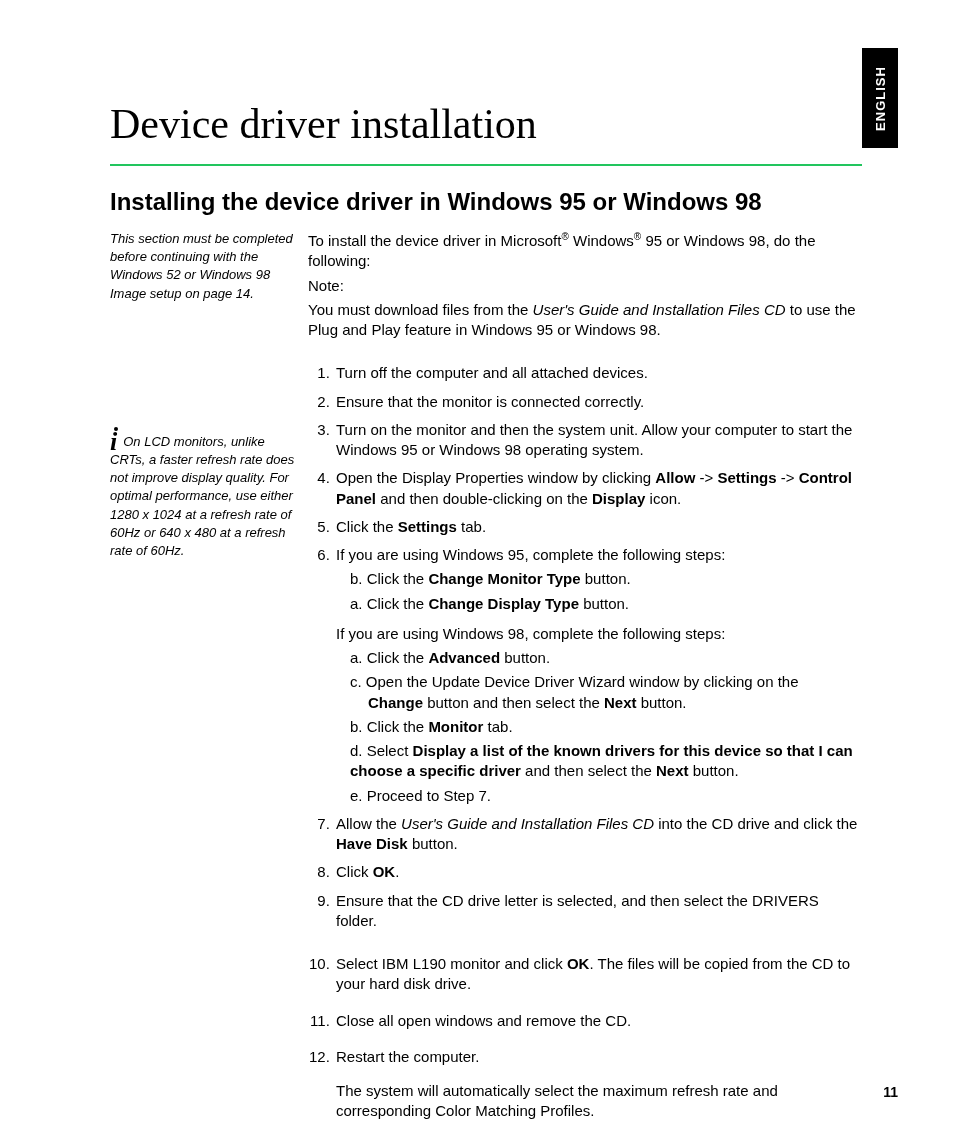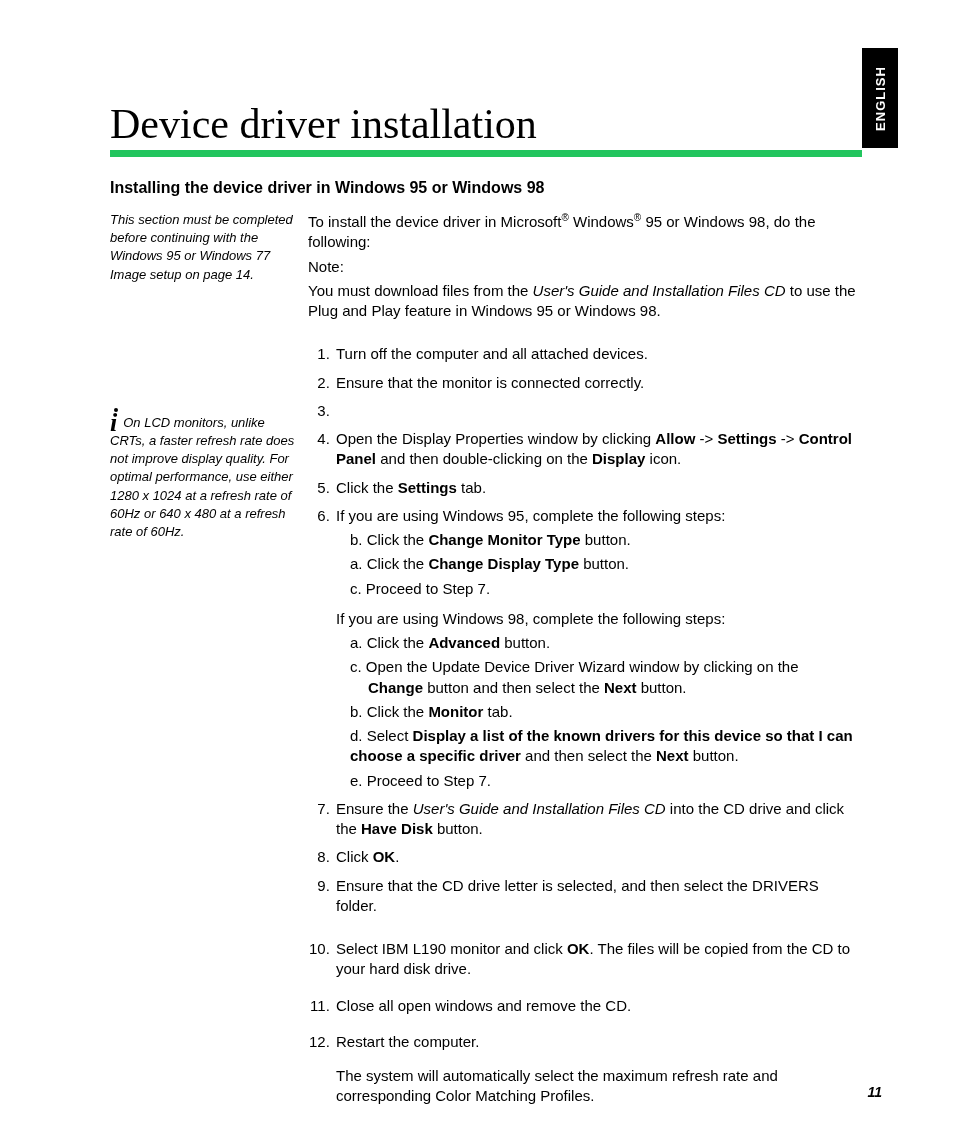--- a/index.html
+++ b/index.html
@@ -34,25 +34,25 @@
     position: absolute;
     top: 100px;
     left: 110px;
     right: 92px;
   }
   h1 {
     font-family: "Times New Roman", Times, serif;
     font-weight: normal;
     font-size: 42px;
     margin: 0 0 22px 0;
-    border-bottom: 7px solid #22c55e;
-    padding-bottom: 2px;
+    border-bottom: 2px solid #22c55e;
+    padding-bottom: 16px;
   }
   h2 {
-    font-size: 16px;
+    font-size: 24px;
     font-weight: bold;
     margin: 22px 0 14px 0;
   }
   .two-col {
     display: flex;
     gap: 10px;
   }
   .sidebar {
     width: 188px;
     flex: 0 0 188px;
@@ -91,80 +91,79 @@
     padding-left: 26px;
   }
   ol.steps > li { margin-bottom: 8px; padding-left: 2px; }
   ol.steps.wide > li { margin-bottom: 16px; }
   .sub { margin: 4px 0 2px 14px; }
   .sub-indent { padding-left: 18px; display: block; }
   .reg { font-size: 10px; vertical-align: super; }
   .page-num {
     position: absolute;
     bottom: 36px;
-    right: 72px;
+    right: 56px;
     font-weight: bold;
     font-size: 14px;
-    font-style: italic;
   }
 </style>
 </head>
 <body>
 
 <div class="lang-tab">
   <span>ENGLISH</span>
 </div>
 
 <div class="page">
   <h1>Device driver installation</h1>
   <h2>Installing the device driver in Windows 95 or Windows 98</h2>
 
   <div class="two-col">
     <div class="sidebar">
-      <div class="side-note">This section must be completed before continuing with the Windows 95 or Windows 77 Image setup on page 14.</div>
+      <div class="side-note">This section must be completed before continuing with the Windows 52 or Windows 98 Image setup on page 14.</div>
       <div class="side-tip">
         <span class="info-icon">i<span class="info-dot"></span></span>
         <span>On LCD monitors, unlike CRTs, a faster refresh rate does not improve display quality. For optimal performance, use either 1280 x 1024 at a refresh rate of 60Hz or 640 x 480 at a refresh rate of 60Hz.</span>
       </div>
     </div>
 
     <div class="main">
       <p>
         <span>To install the device driver in Microsoft</span><span class="reg">®</span><span> Windows</span><span class="reg">®</span><span> 95 or Windows 98, do the following:</span>
       </p>
       <p>Note:</p>
       <p>
         <span>You must download files from the </span><i>User's Guide and Installation Files CD</i><span> to use the Plug and Play feature in Windows 95 or Windows 98.</span>
       </p>
 
       <ol class="steps">
         <li>Turn off the computer and all attached devices.</li>
         <li>Ensure that the monitor is connected correctly.</li>
         <li>
+          <span>Turn on the monitor and then the system unit. Allow your computer to start the Windows 95 or Windows 98 operating system.</span>
         </li>
         <li>
           <span>Open the Display Properties window by clicking </span><b>Allow</b><span> -&gt; </span><b>Settings</b><span> -&gt; </span><b>Control Panel</b><span> and then double-clicking on the </span><b>Display</b><span> icon.</span>
         </li>
         <li>
           <span>Click the </span><b>Settings</b><span> tab.</span>
         </li>
         <li>
           <span>If you are using Windows 95, complete the following steps:</span>
           <div class="sub"><span>b. Click the </span><b>Change Monitor Type</b><span> button.</span></div>
           <div class="sub"><span>a. Click the </span><b>Change Display Type</b><span> button.</span></div>
-          <div class="sub">c. Proceed to Step 7.</div>
           <div class="sub" style="margin-left:0;margin-top:10px">If you are using Windows 98, complete the following steps:</div>
           <div class="sub"><span>a. Click the </span><b>Advanced</b><span> button.</span></div>
           <div class="sub"><span>c. Open the Update Device Driver Wizard window by clicking on the </span><span class="sub-indent"><b>Change</b><span> button and then select the </span><b>Next</b><span> button.</span></span></div>
           <div class="sub"><span>b. Click the </span><b>Monitor</b><span> tab.</span></div>
           <div class="sub"><span>d. Select </span><b>Display a list of the known drivers for this device so that I can choose a specific driver</b><span> and then select the </span><b>Next</b><span> button.</span></div>
           <div class="sub">e. Proceed to Step 7.</div>
         </li>
         <li>
-          <span>Ensure the </span><i>User's Guide and Installation Files CD</i><span> into the CD drive and click the </span><b>Have Disk</b><span> button.</span>
+          <span>Allow the </span><i>User's Guide and Installation Files CD</i><span> into the CD drive and click the </span><b>Have Disk</b><span> button.</span>
         </li>
         <li>
           <span>Click </span><b>OK</b><span>.</span>
         </li>
         <li>Ensure that the CD drive letter is selected, and then select the DRIVERS folder.</li>
       </ol>
       <ol class="steps wide" start="10">
         <li>
           <span>Select IBM L190 monitor and click </span><b>OK</b><span>. The files will be copied from the CD to your hard disk drive.</span>
         </li>

